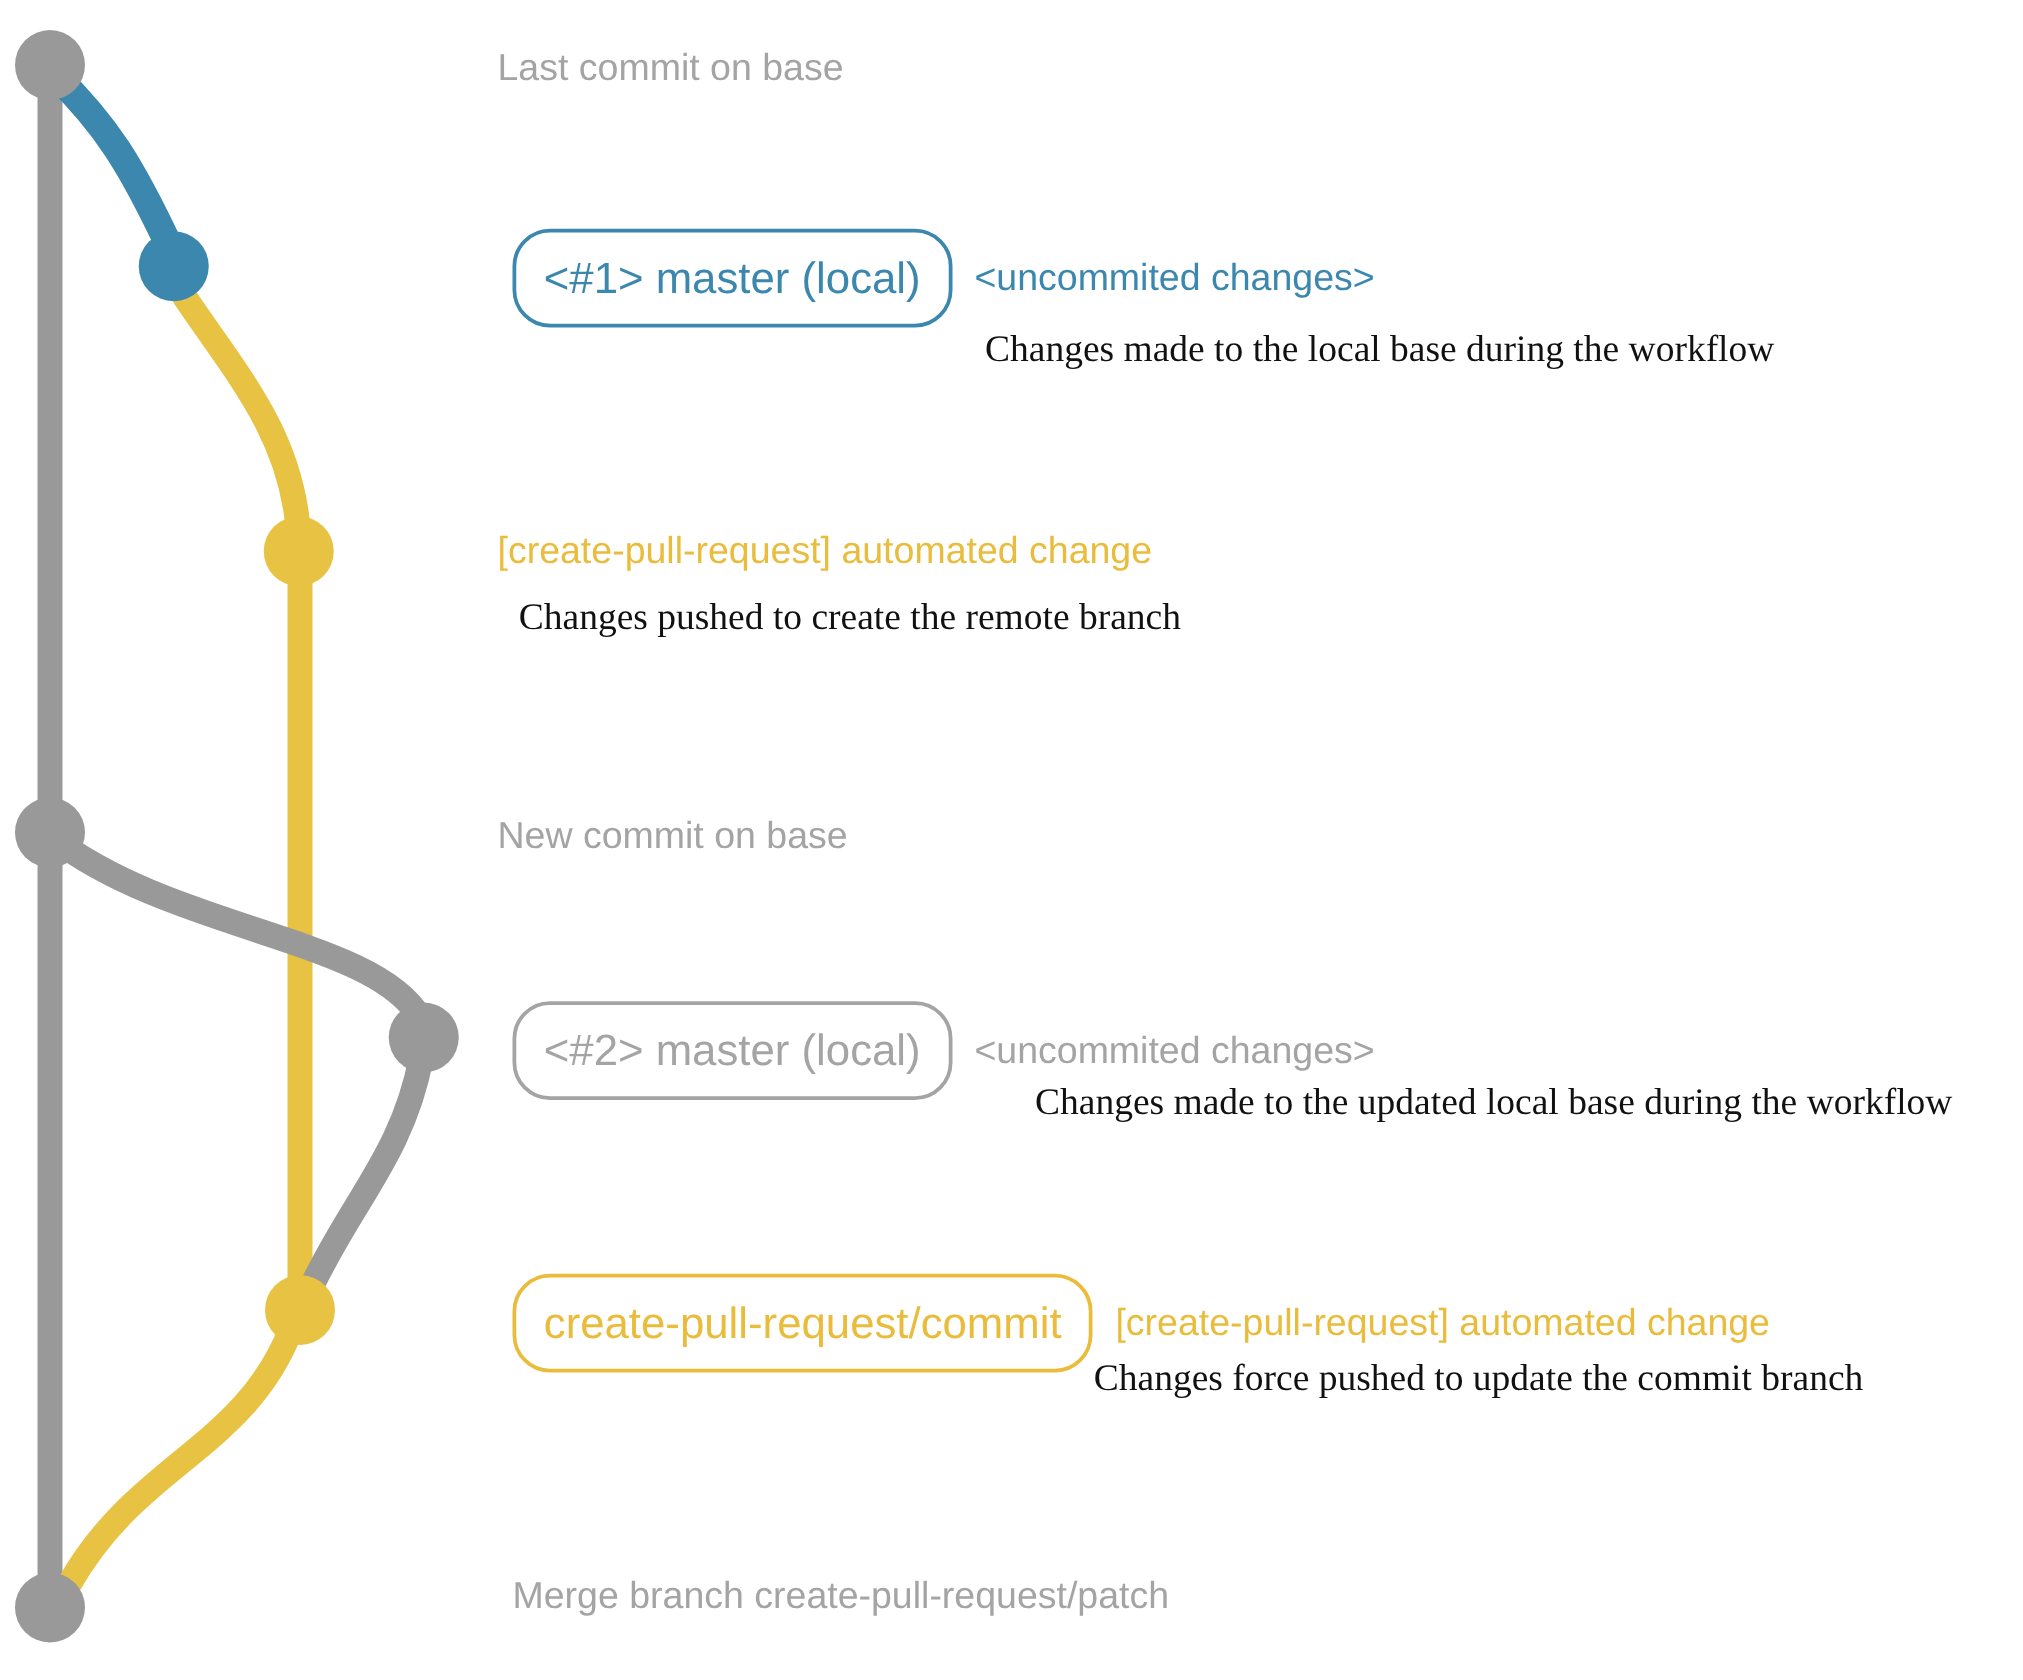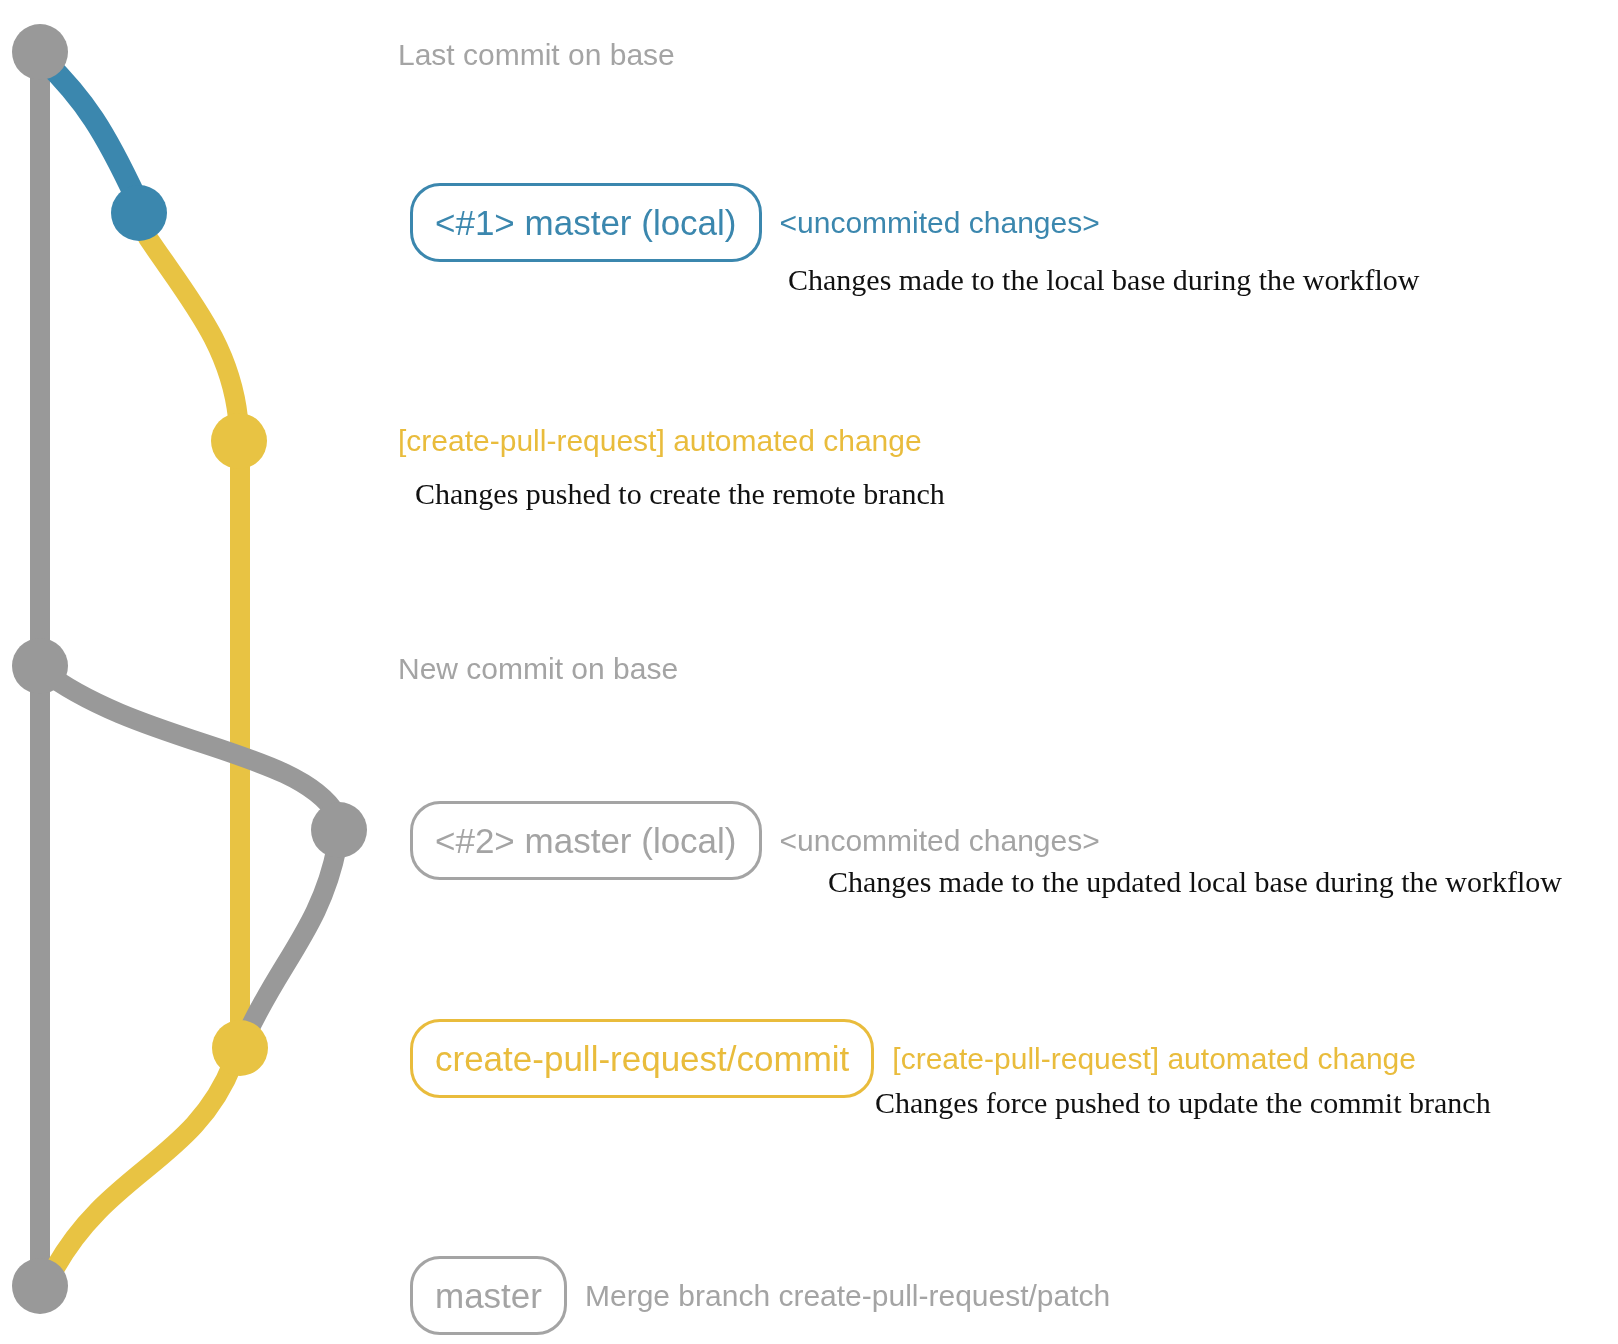--- a/index.html
+++ b/index.html
@@ -103,17 +103,16 @@
   </div>
   <div class="serif-note" style="left:828px; top:865px;">Changes made to the updated local base during the workflow</div>
 
   <div class="row" style="left:410px; top:1019px;">
     <span class="badge yellow">create-pull-request/commit</span>
     <span class="big-label yellow-label">[create-pull-request] automated change</span>
   </div>
   <div class="serif-note" style="left:875px; top:1086px;">Changes force pushed to update the commit branch</div>
 
   <div class="row" style="left:410px; top:1256px;">
-    <span class="badge gray">master</span>
     <span class="big-label gray-label">Merge branch create-pull-request/patch</span>
   </div>
 
 </div>
 
 </body></html>

